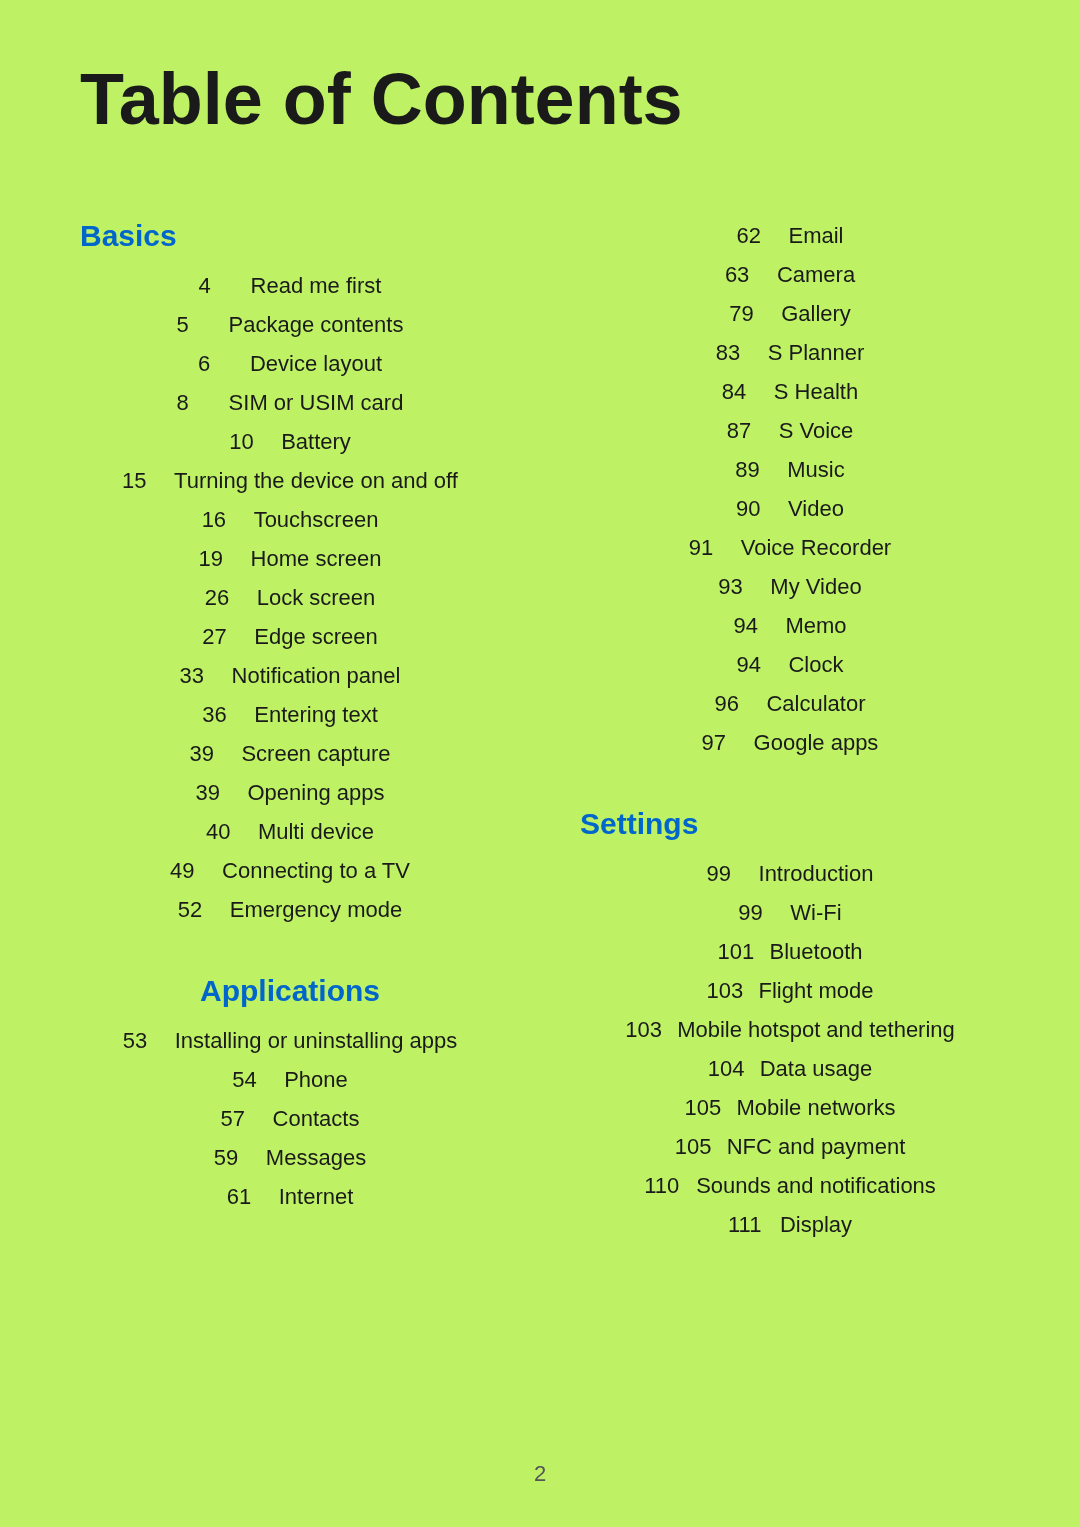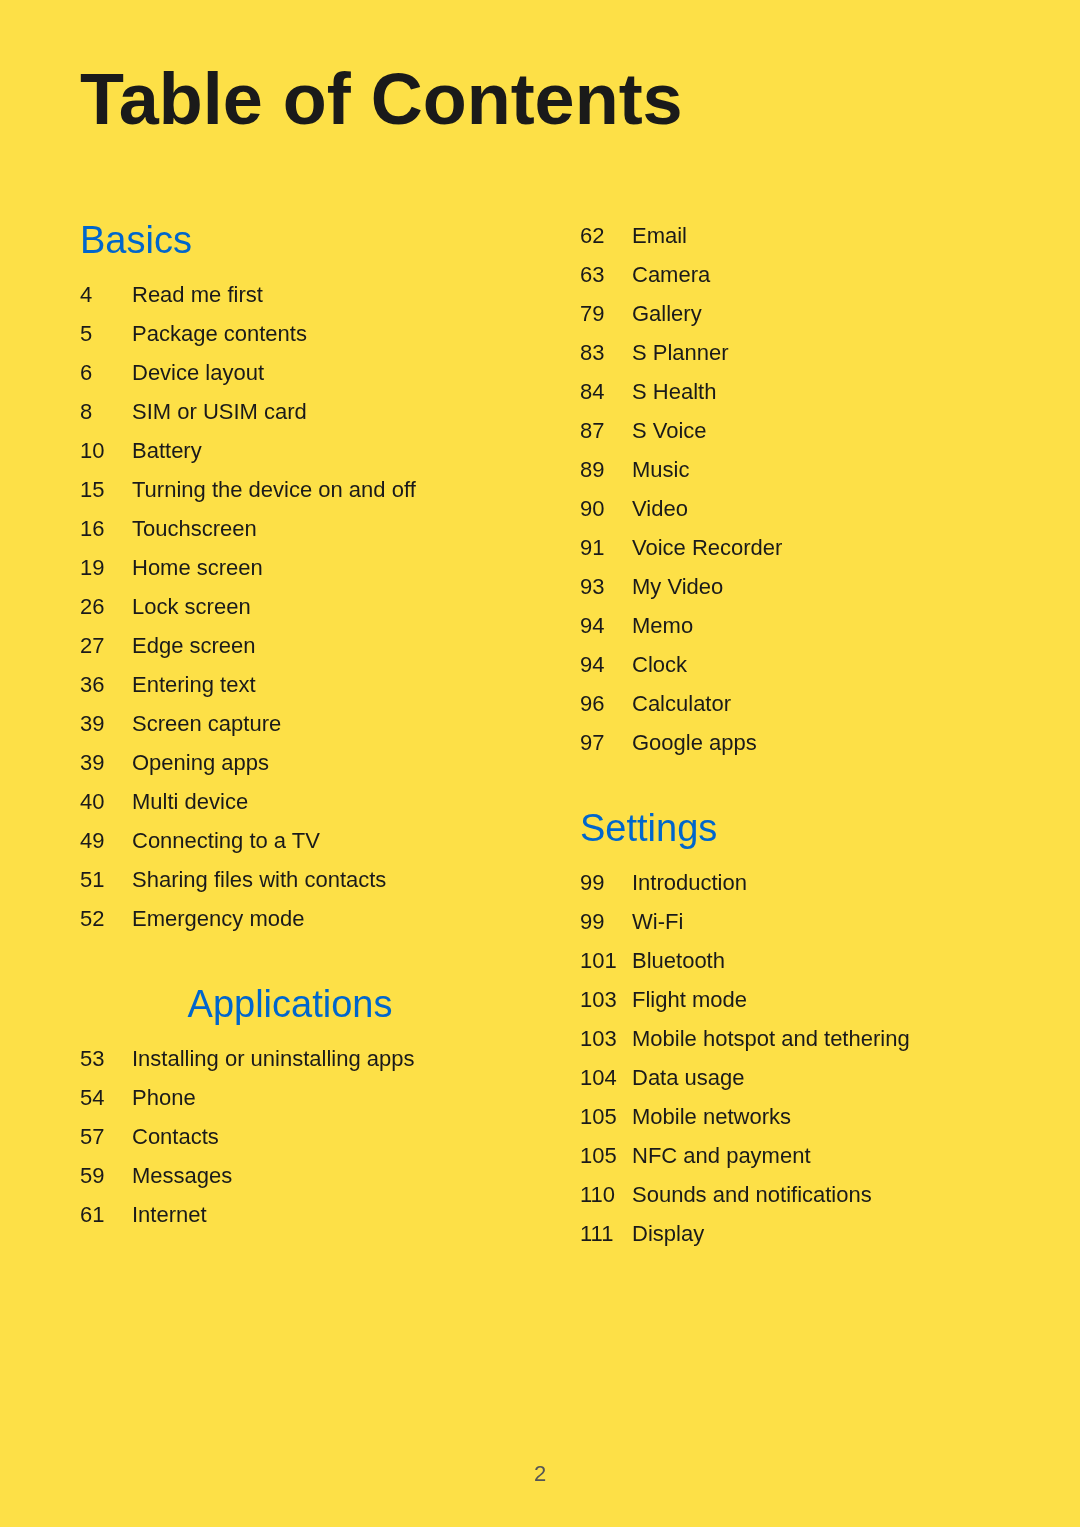--- a/index.html
+++ b/index.html
@@ -12,21 +12,21 @@
       background: #ffffff;
       font-family: 'Arial', sans-serif;
       width: 1080px;
       min-height: 1527px;
       position: relative;
     }
 
     .page {
       width: 1080px;
       min-height: 1527px;
-      background: #fde047;
+      background: #bef264;
       padding: 60px 80px 60px 80px;
       position: relative;
     }
 
     .main-title {
       font-size: 72px;
       font-weight: 900;
       color: #1a1a1a;
       margin-bottom: 80px;
       line-height: 1.1;
@@ -39,22 +39,22 @@
 
     .left-column {
       flex: 1;
     }
 
     .right-column {
       flex: 1;
     }
 
     .section-title {
-      font-size: 38px;
-      font-weight: 400;
+      font-size: 30px;
+      font-weight: 700;
       color: #0066cc;
       margin-bottom: 16px;
       margin-top: 0;
     }
 
     .section-title.applications {
       margin-top: 48px;
       text-align: center;
     }
 
@@ -64,20 +64,21 @@
       margin: 0;
     }
 
     .toc-item {
       display: flex;
       align-items: baseline;
       margin-bottom: 6px;
       font-size: 22px;
       color: #1a1a1a;
       line-height: 1.5;
+      justify-content: center;
     }
 
     .toc-num {
       min-width: 52px;
       color: #1a1a1a;
       font-size: 22px;
       flex-shrink: 0;
     }
 
     .toc-label {
@@ -148,42 +149,42 @@
         </li>
         <li class="toc-item">
           <span class="toc-num">26</span>
           <span class="toc-label">Lock screen</span>
         </li>
         <li class="toc-item">
           <span class="toc-num">27</span>
           <span class="toc-label">Edge screen</span>
         </li>
         <li class="toc-item">
+          <span class="toc-num">33</span>
+          <span class="toc-label">Notification panel</span>
+        </li>
+        <li class="toc-item">
           <span class="toc-num">36</span>
           <span class="toc-label">Entering text</span>
         </li>
         <li class="toc-item">
           <span class="toc-num">39</span>
           <span class="toc-label">Screen capture</span>
         </li>
         <li class="toc-item">
           <span class="toc-num">39</span>
           <span class="toc-label">Opening apps</span>
         </li>
         <li class="toc-item">
           <span class="toc-num">40</span>
           <span class="toc-label">Multi device</span>
         </li>
         <li class="toc-item">
           <span class="toc-num">49</span>
           <span class="toc-label">Connecting to a TV</span>
-        </li>
-        <li class="toc-item">
-          <span class="toc-num">51</span>
-          <span class="toc-label">Sharing files with contacts</span>
         </li>
         <li class="toc-item">
           <span class="toc-num">52</span>
           <span class="toc-label">Emergency mode</span>
         </li>
       </ul>
 
       <h2 class="section-title applications">Applications</h2>
       <ul class="toc-list">
         <li class="toc-item">

